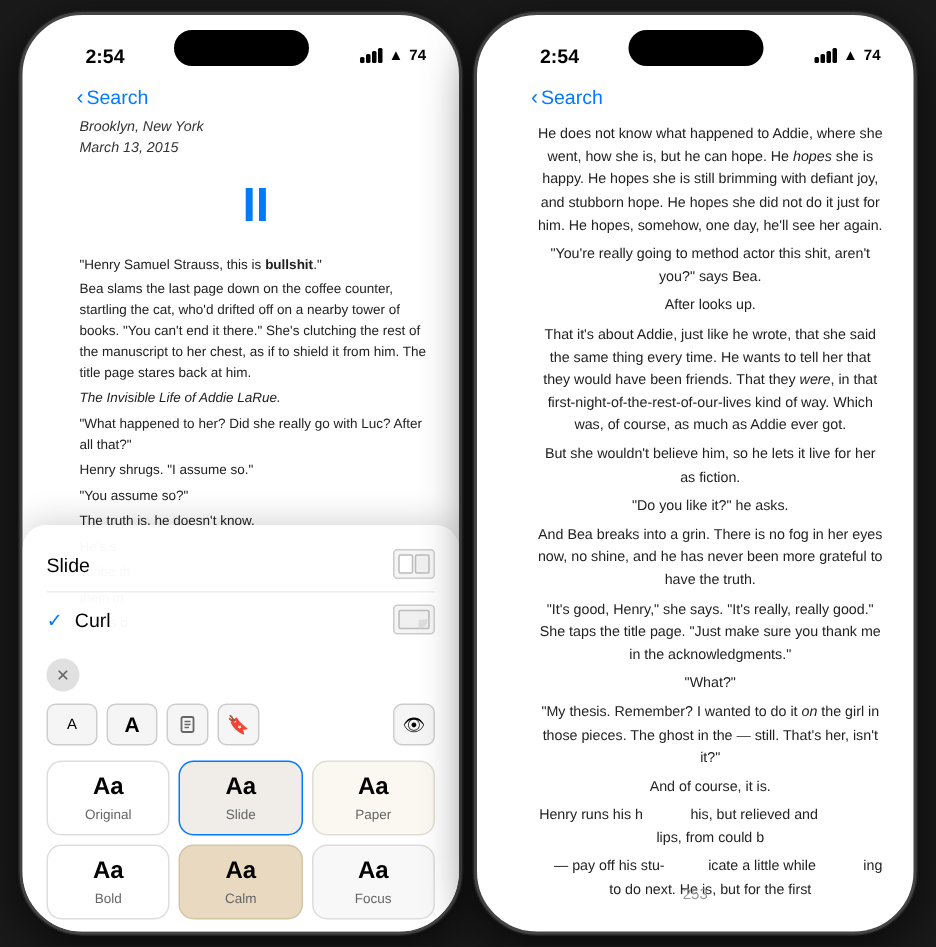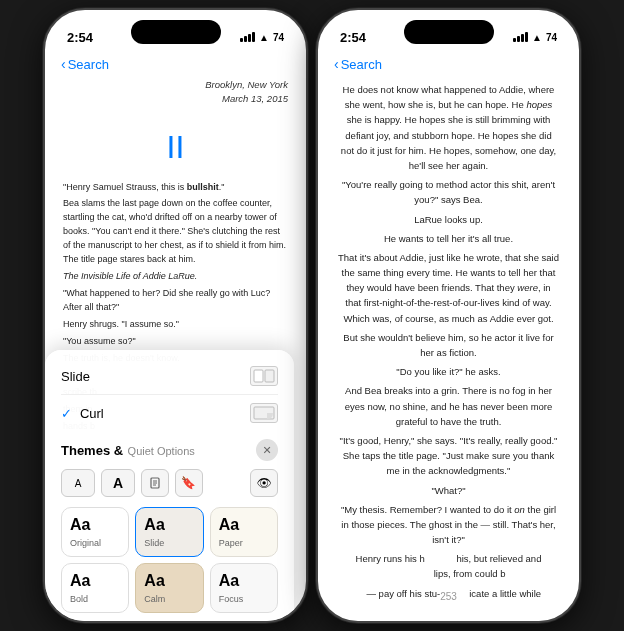--- a/index.html
+++ b/index.html
@@ -13,28 +13,29 @@
       font-family: -apple-system, 'San Francisco', 'Helvetica Neue', Arial, sans-serif;
       overflow: hidden;
     }
     .phones-container {
       display: flex;
       gap: 8px;
       align-items: center;
       padding: 8px;
     }
     .phone {
-      width: 265px;
+      width: 295px;
       height: 615px;
       background: #fff;
       border-radius: 42px;
       overflow: hidden;
       position: relative;
       border: 2px solid #444;
       box-shadow: 0 0 0 1px #222, 0 8px 32px rgba(0,0,0,0.7);
+      padding-left: 20px;
     }
     
     .dynamic-island {
       position: absolute;
       top: 10px;
       left: 50%;
       transform: translateX(-50%);
       width: 90px;
       height: 24px;
       background: #000;
@@ -77,48 +78,48 @@
     .book-content {
       padding: 0 18px;
       font-size: 9.5px;
       line-height: 1.5;
       color: #000;
       position: relative;
       height: calc(100% - 90px);
       overflow: hidden;
     }
     .book-header {
-      text-align: right;
+      text-align: left;
       font-style: italic;
       font-size: 9.5px;
-      margin-bottom: 16px;
+      margin-bottom: 5px;
       color: #333;
     }
     .chapter-number {
       text-align: center;
       font-size: 32px;
-      font-weight: 400;
+      font-weight: 700;
       color: #007AFF;
       margin-bottom: 10px;
     }
     .book-text {
       font-size: 9px;
       line-height: 1.55;
       color: #222;
     }
     .book-text p { margin-bottom: 3px; }
     .italic { font-style: italic; }
     .bold { font-weight: bold; }
 
     
     .panel-overlay {
       position: absolute;
       bottom: 0;
       left: 0;
-      right: 12px;
+      right: 0;
       background: rgba(255,255,255,0.97);
       border-top-left-radius: 16px;
       border-top-right-radius: 16px;
       padding: 0;
       box-shadow: 0 -4px 20px rgba(0,0,0,0.15);
     }
     .animation-options {
       padding: 8px 16px 4px 16px;
     }
     .anim-row {
@@ -221,20 +222,21 @@
       display: grid;
       grid-template-columns: 1fr 1fr 1fr;
       gap: 6px;
       margin-bottom: 8px;
     }
     .theme-card {
       border-radius: 10px;
       padding: 8px;
       display: flex;
       flex-direction: column;
+      align-items: center;
       gap: 4px;
       border: 1.5px solid transparent;
       cursor: pointer;
     }
     .theme-card.selected { border-color: #007AFF; }
     .theme-card .theme-sample {
       font-size: 16px;
       font-weight: 600;
     }
     .theme-card .theme-label {
@@ -338,24 +340,20 @@
             <svg width="22" height="14" viewBox="0 0 22 14">
               <rect x="1" y="1" width="20" height="12" rx="1" fill="#f0f0f0" stroke="#bbb"></rect>
               <path d="M14 13 Q20 13 20 7 L14 7 Z" fill="#ddd"></path>
             </svg>
           </div>
         </div>
       </div>
 
       <div class="themes-section">
         <div class="themes-header">
-          <div>
-            <span class="themes-title">Themes &amp;</span>
-            <span class="themes-subtitle"> Quiet Options</span>
-          </div>
           <div class="close-btn">✕</div>
         </div>
 
         <div class="font-controls">
           <div class="font-btn small-a">A</div>
           <div class="font-btn large-a">A</div>
           <div class="font-icon">
             <svg width="14" height="14" viewBox="0 0 14 14">
               <rect x="3" y="2" width="8" height="10" rx="1" fill="none" stroke="#666" stroke-width="1.2"></rect>
               <line x1="5" y1="5" x2="9" y2="5" stroke="#666" stroke-width="1"></line>
@@ -419,29 +417,29 @@
       <div class="nav-back">
         <span class="chevron">‹</span>
         <span>Search</span>
       </div>
     </div>
 
     <div class="reading-content">
       <div class="reading-text">
         <p>He does not know what happened to Addie, where she went, how she is, but he can hope. He <span class="italic">hopes</span> she is happy. He hopes she is still brimming with defiant joy, and stubborn hope. He hopes she did not do it just for him. He hopes, somehow, one day, he'll see her again.</p>
         <p>"You're really going to method actor this shit, aren't you?" says Bea.</p>
-        <p>LaRue looks up.</p>
-        <p>He wants to tell her it's all true.</p>
+        <p>After looks up.</p>
         <p>That it's about Addie, just like he wrote, that she said the same thing every time. He wants to tell her that they would have been friends. That they <span class="italic">were</span>, in that first-night-of-the-rest-of-our-lives kind of way. Which was, of course, as much as Addie ever got.</p>
-        <p>But she wouldn't believe him, so he actor it live for her as fiction.</p>
+        <p>But she wouldn't believe him, so he lets it live for her as fiction.</p>
         <p>"Do you like it?" he asks.</p>
         <p>And Bea breaks into a grin. There is no fog in her eyes now, no shine, and he has never been more grateful to have the truth.</p>
         <p>"It's good, Henry," she says. "It's really, really good." She taps the title page. "Just make sure you thank me in the acknowledgments."</p>
         <p>"What?"</p>
         <p>"My thesis. Remember? I wanted to do it <span class="italic">on</span> the girl in those pieces. The ghost in the <span class="italic">—</span> still. That's her, isn't it?"</p>
+        <p>And of course, it is.</p>
         <p>Henry runs his h&nbsp;&nbsp;&nbsp;&nbsp;&nbsp;&nbsp;&nbsp;&nbsp;&nbsp;&nbsp;&nbsp; his, but relieved and &nbsp;&nbsp;&nbsp;&nbsp;&nbsp;&nbsp;&nbsp;&nbsp;&nbsp;&nbsp;&nbsp;&nbsp;&nbsp;&nbsp;&nbsp; lips, from could b</p>
         <p>&nbsp;&nbsp;&nbsp;&nbsp;— pay off his stu-&nbsp;&nbsp;&nbsp;&nbsp;&nbsp;&nbsp;&nbsp;&nbsp;&nbsp;&nbsp;&nbsp;icate a little while &nbsp;&nbsp;&nbsp;&nbsp;&nbsp;&nbsp;&nbsp;&nbsp;&nbsp;&nbsp;&nbsp;ing to do next. He is, but for the first</p>
 
       </div>
       <div class="page-number">253</div>
     </div>
   </div>
 </div>
 
 </body></html>

